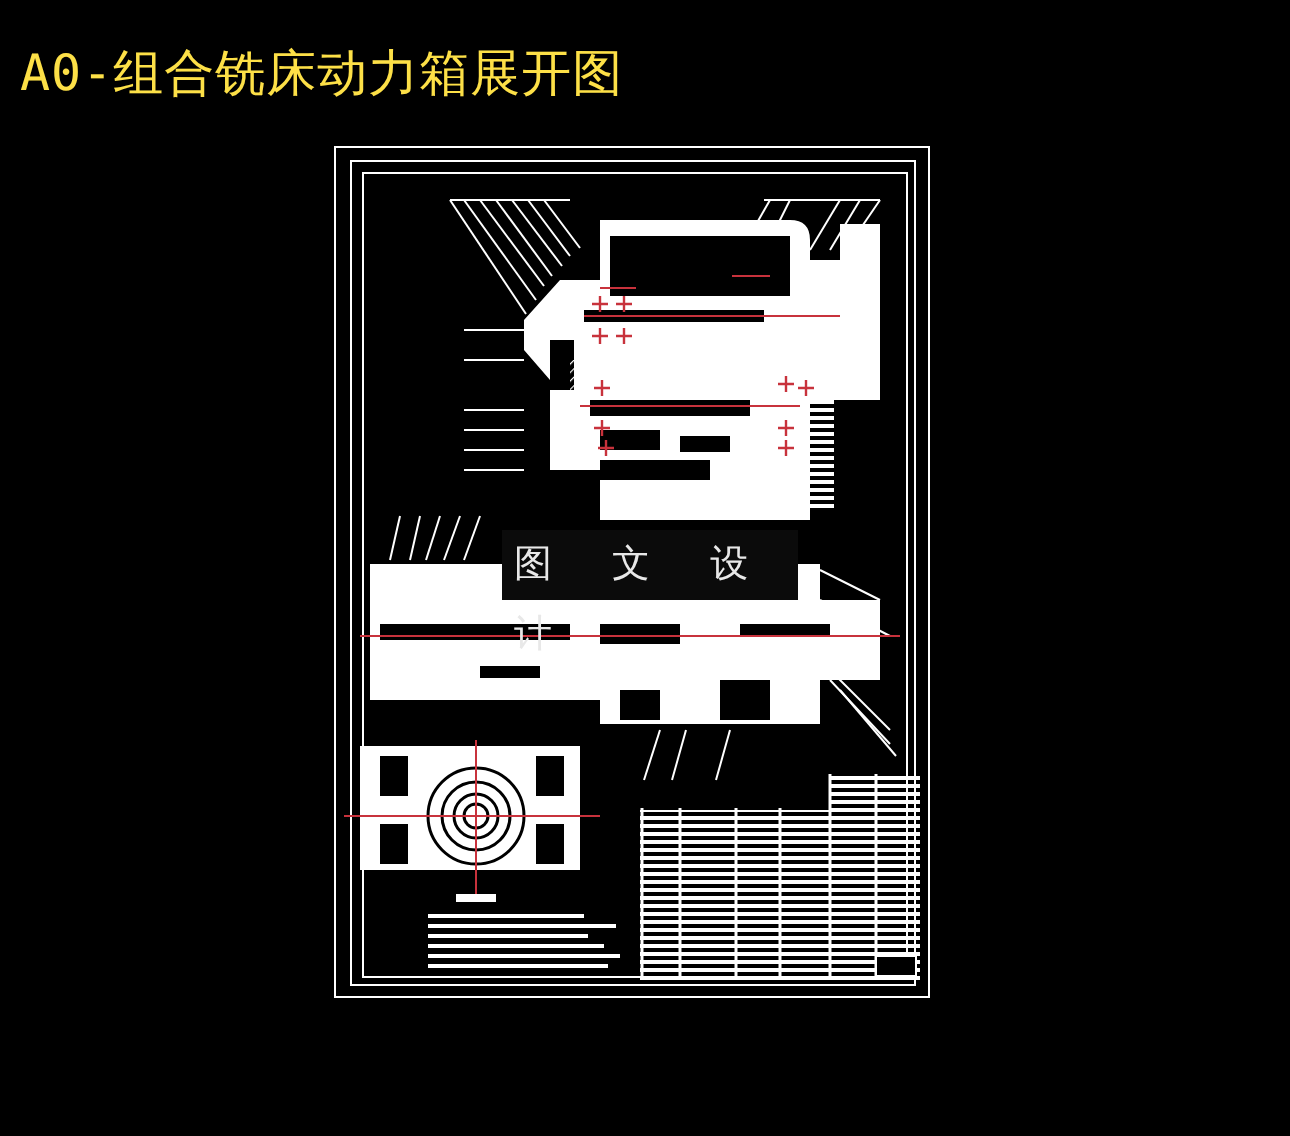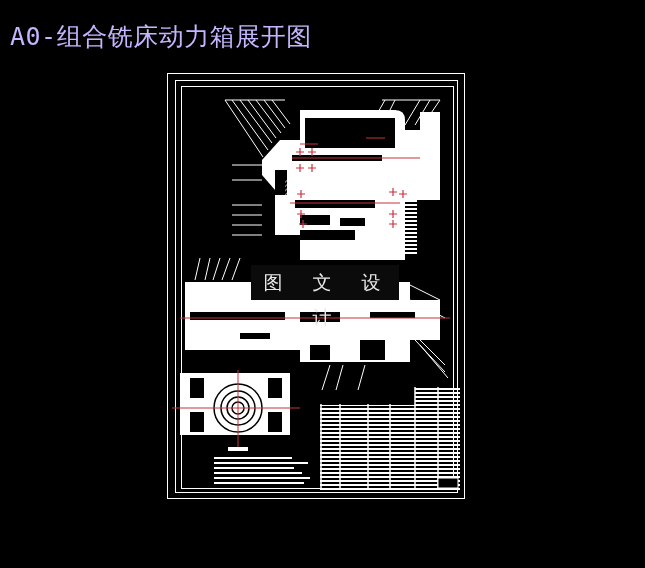--- a/index.html
+++ b/index.html
@@ -1,19 +1,19 @@
 <!DOCTYPE html>
 <html><head>
 <meta charset="utf-8">
 <style>
   html, body { margin:0; padding:0; background:#000; }
   body { width:645px; height:568px; position:relative; overflow:hidden; font-family:"DejaVu Sans", sans-serif; }
-  .title { position:absolute; left:10px; top:20px; font-family:"DejaVu Sans Mono", monospace; font-size:25px; color:#c4b5fd; letter-spacing:0.5px; white-space:nowrap; }
+  .title { position:absolute; left:10px; top:20px; font-family:"DejaVu Sans Mono", monospace; font-size:25px; color:#fde047; letter-spacing:0.5px; white-space:nowrap; }
   .sheet { position:absolute; left:0; top:0; width:645px; height:568px; }
-  .watermark { position:absolute; left:251px; top:265px; width:148px; height:35px; background:#0b0b0b; color:#e8e8e8; font-size:19px; letter-spacing:12px; text-align:center; line-height:35px; padding-left:6px; box-sizing:border-box; }
+  .watermark { position:absolute; left:251px; top:265px; width:148px; height:35px; background:#0b0b0b; color:#e8e8e8; font-size:19px; letter-spacing:12px; line-height:35px; padding-left:6px; box-sizing:border-box; }
 </style>
 </head>
 <body>
 
 <div class="title">A0-组合铣床动力箱展开图</div>
 
 <svg class="sheet" viewBox="0 0 645 568" xmlns="http://www.w3.org/2000/svg">
   <defs>
     <pattern id="hatch" width="3" height="3" patternUnits="userSpaceOnUse" patternTransform="rotate(45)">
       <line x1="0" y1="0" x2="0" y2="3" stroke="#fff" stroke-width="1.2"></line>

